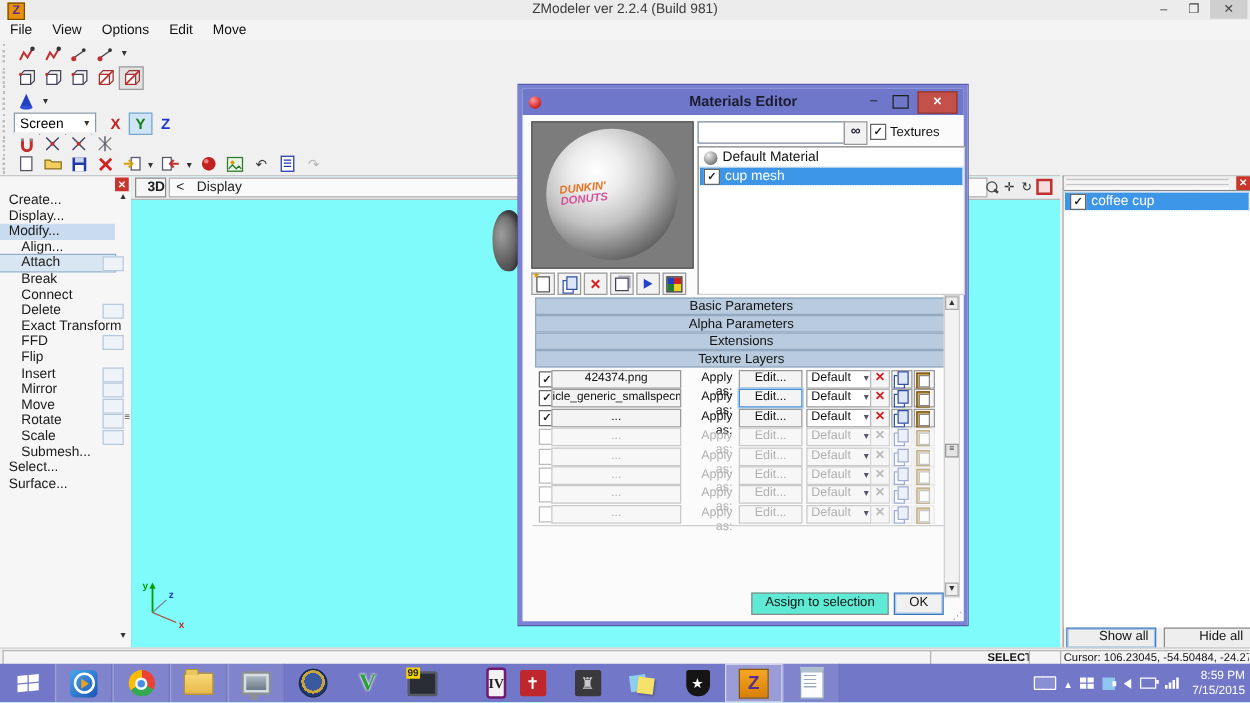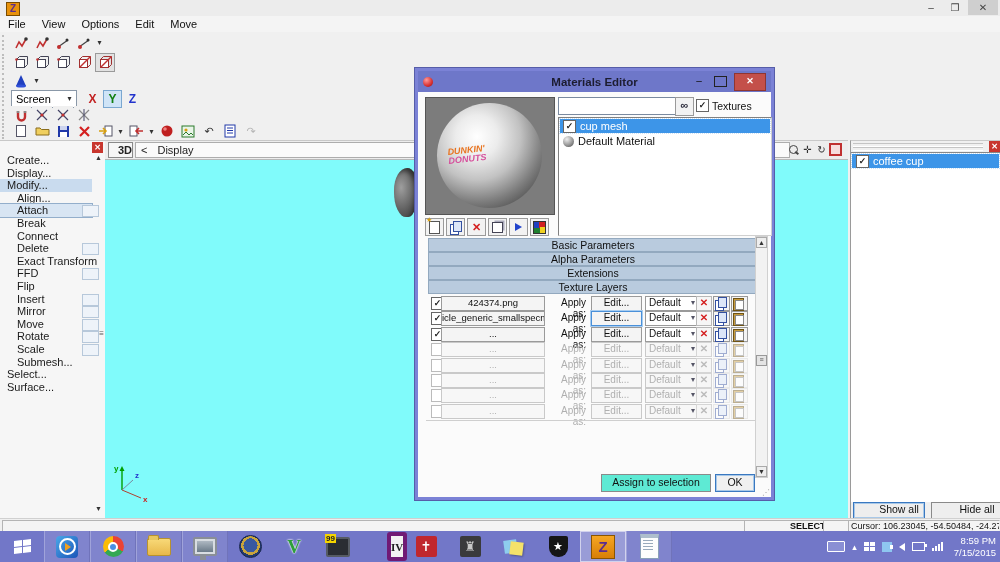--- a/index.html
+++ b/index.html
@@ -110,21 +110,21 @@
   .ic-chrome::after{content:"";position:absolute;left:5.5px;top:5.5px;width:10px;height:10px;border-radius:50%;background:#4a90e2;border:2px solid #fff;box-sizing:border-box;}
   .ic-folder{width:22px;height:16px;background:linear-gradient(#f8d978,#e8b84a);border:1px solid #b8922e;border-radius:2px;position:relative;}
   .ic-folder::before{content:"";position:absolute;left:0;top:-4px;width:9px;height:4px;background:#e8c75e;border:1px solid #b8922e;border-bottom:none;border-radius:2px 2px 0 0;}
   .ic-monitor{width:20px;height:15px;background:#d8dde2;border:2px solid #8a8f96;border-radius:2px;position:relative;}
   .ic-monitor::before{content:"";position:absolute;left:2px;top:2px;right:2px;bottom:2px;background:linear-gradient(#aeb8c2,#6a7a88);}
   .ic-monitor::after{content:"";position:absolute;left:5px;bottom:-6px;width:6px;height:4px;background:#8a8f96;}
   .ic-badge{width:21px;height:21px;border-radius:50%;background:radial-gradient(circle at 50% 45%,#3858a0 0 45%,#c8a43c 45% 60%,#223a70 60%);border:1px solid #16244a;}
   .ic-gtav{font-size:19px;font-weight:bold;font-family:"Liberation Serif",serif;color:#2d9e3a;text-shadow:0 0 2px #fff,0 0 2px #fff;}
   .ic-mon99{width:20px;height:16px;background:#2a2d33;border:2px solid #565b63;border-radius:2px;position:relative;}
   .ic-mon99 .b99{position:absolute;left:-3px;top:-5px;background:#f5d400;color:#222;font-size:8px;font-weight:bold;padding:0 1px;line-height:9px;}
-  .ic-iv{width:21px;height:21px;background:#f2f2f2;border:4px solid #701a75;border-radius:3px;color:#222;font-weight:bold;font-size:11px;display:flex;align-items:center;justify-content:center;font-family:"Liberation Serif",serif;margin-left:30px;}
+  .ic-iv{width:21px;height:21px;background:#f2f2f2;border:2px solid #701a75;border-radius:3px;color:#222;font-weight:bold;font-size:11px;display:flex;align-items:center;justify-content:center;font-family:"Liberation Serif",serif;margin-left:30px;}
   .ic-red{width:21px;height:21px;background:#c0272d;border-radius:2px;color:#fff;font-size:13px;display:flex;align-items:center;justify-content:center;}
   .ic-robot{width:21px;height:21px;background:#3a3a3c;border-radius:2px;color:#c8c8c8;font-size:13px;display:flex;align-items:center;justify-content:center;}
   .ic-notes{position:relative;width:20px;height:20px;}
   .ic-notes::before{content:"";position:absolute;left:0;top:3px;width:13px;height:13px;background:#8ecdee;transform:rotate(-8deg);}
   .ic-notes::after{content:"";position:absolute;left:6px;top:5px;width:13px;height:13px;background:#f5e26a;transform:rotate(7deg);box-shadow:1px 1px 2px rgba(0,0,0,.3);}
   .ic-shield{width:19px;height:21px;background:#151515;border-radius:2px 2px 9px 9px;color:#fff;font-size:11px;display:flex;align-items:center;justify-content:center;}
   .ic-zmod{width:22px;height:22px;background:linear-gradient(#f5a623,#d87f07);border:1px solid #8a5500;color:#5b2d8e;font-weight:bold;font-size:15px;display:flex;align-items:center;justify-content:center;}
   .ic-notepad{width:17px;height:20px;background:#fdfdfd;border:1px solid #8aa0b8;border-top:4px solid #aebecd;position:relative;}
   .ic-notepad::after{content:"";position:absolute;left:2px;top:2px;width:10px;height:10px;background:repeating-linear-gradient(#9ab 0 1px,transparent 1px 3px);}
 
@@ -198,20 +198,21 @@
   .dlg-ok{left:297px;top:403px;width:38px;height:16px;background:#f0f0f0;border:1px solid #3a78c0;box-shadow:0 0 0 1px #a8c8e8 inset;font-size:10.5px;text-align:center;line-height:15px;color:#111;}
   .dlg-grip{right:1px;bottom:0px;font-size:8px;color:#999;}
 </style>
 </head>
 <body>
 
 <div class="screen">
 
   <div class="abs titlebar">
     <div class="abs app-icon">Z</div>
+    <div class="abs win-title">ZModeler ver 2.2.4 (Build 981)</div>
     <div class="abs cap-btn cap-min">–</div>
     <div class="abs cap-btn cap-max">❐</div>
     <div class="abs cap-btn cap-close">✕</div>
   </div>
 
   <div class="abs menubar" id="menubar">
       <div class="menu-item">File</div>
       <div class="menu-item">View</div>
       <div class="menu-item">Options</div>
       <div class="menu-item">Edit</div>
@@ -630,27 +631,27 @@
     </div>
 
     <input class="abs dlg-search" value="" style="">
     <div class="abs binoc"><span>∞</span></div>
     <div class="abs tex-check">
       <span class="cbx checked"></span>
       <span>Textures</span>
     </div>
 
     <div class="abs mat-list" id="matList">
+        <div class="mat-item">
+          <span class="mat-sphere"></span>
+          <span>Default Material</span>
+        </div>
         <div class="mat-item sel">
           <span class="cbx checked"></span>
           <span>cup mesh</span>
-        </div>
-        <div class="mat-item">
-          <span class="mat-sphere"></span>
-          <span>Default Material</span>
         </div>
       </div>
 
     <div id="rollups">
         <div class="abs rollup" style="top: 167px;">Basic Parameters</div>
         <div class="abs rollup" style="top: 181px;">Alpha Parameters</div>
         <div class="abs rollup" style="top: 195px;">Extensions</div>
         <div class="abs rollup" style="top: 209px;">Texture Layers</div>
       </div>
 

